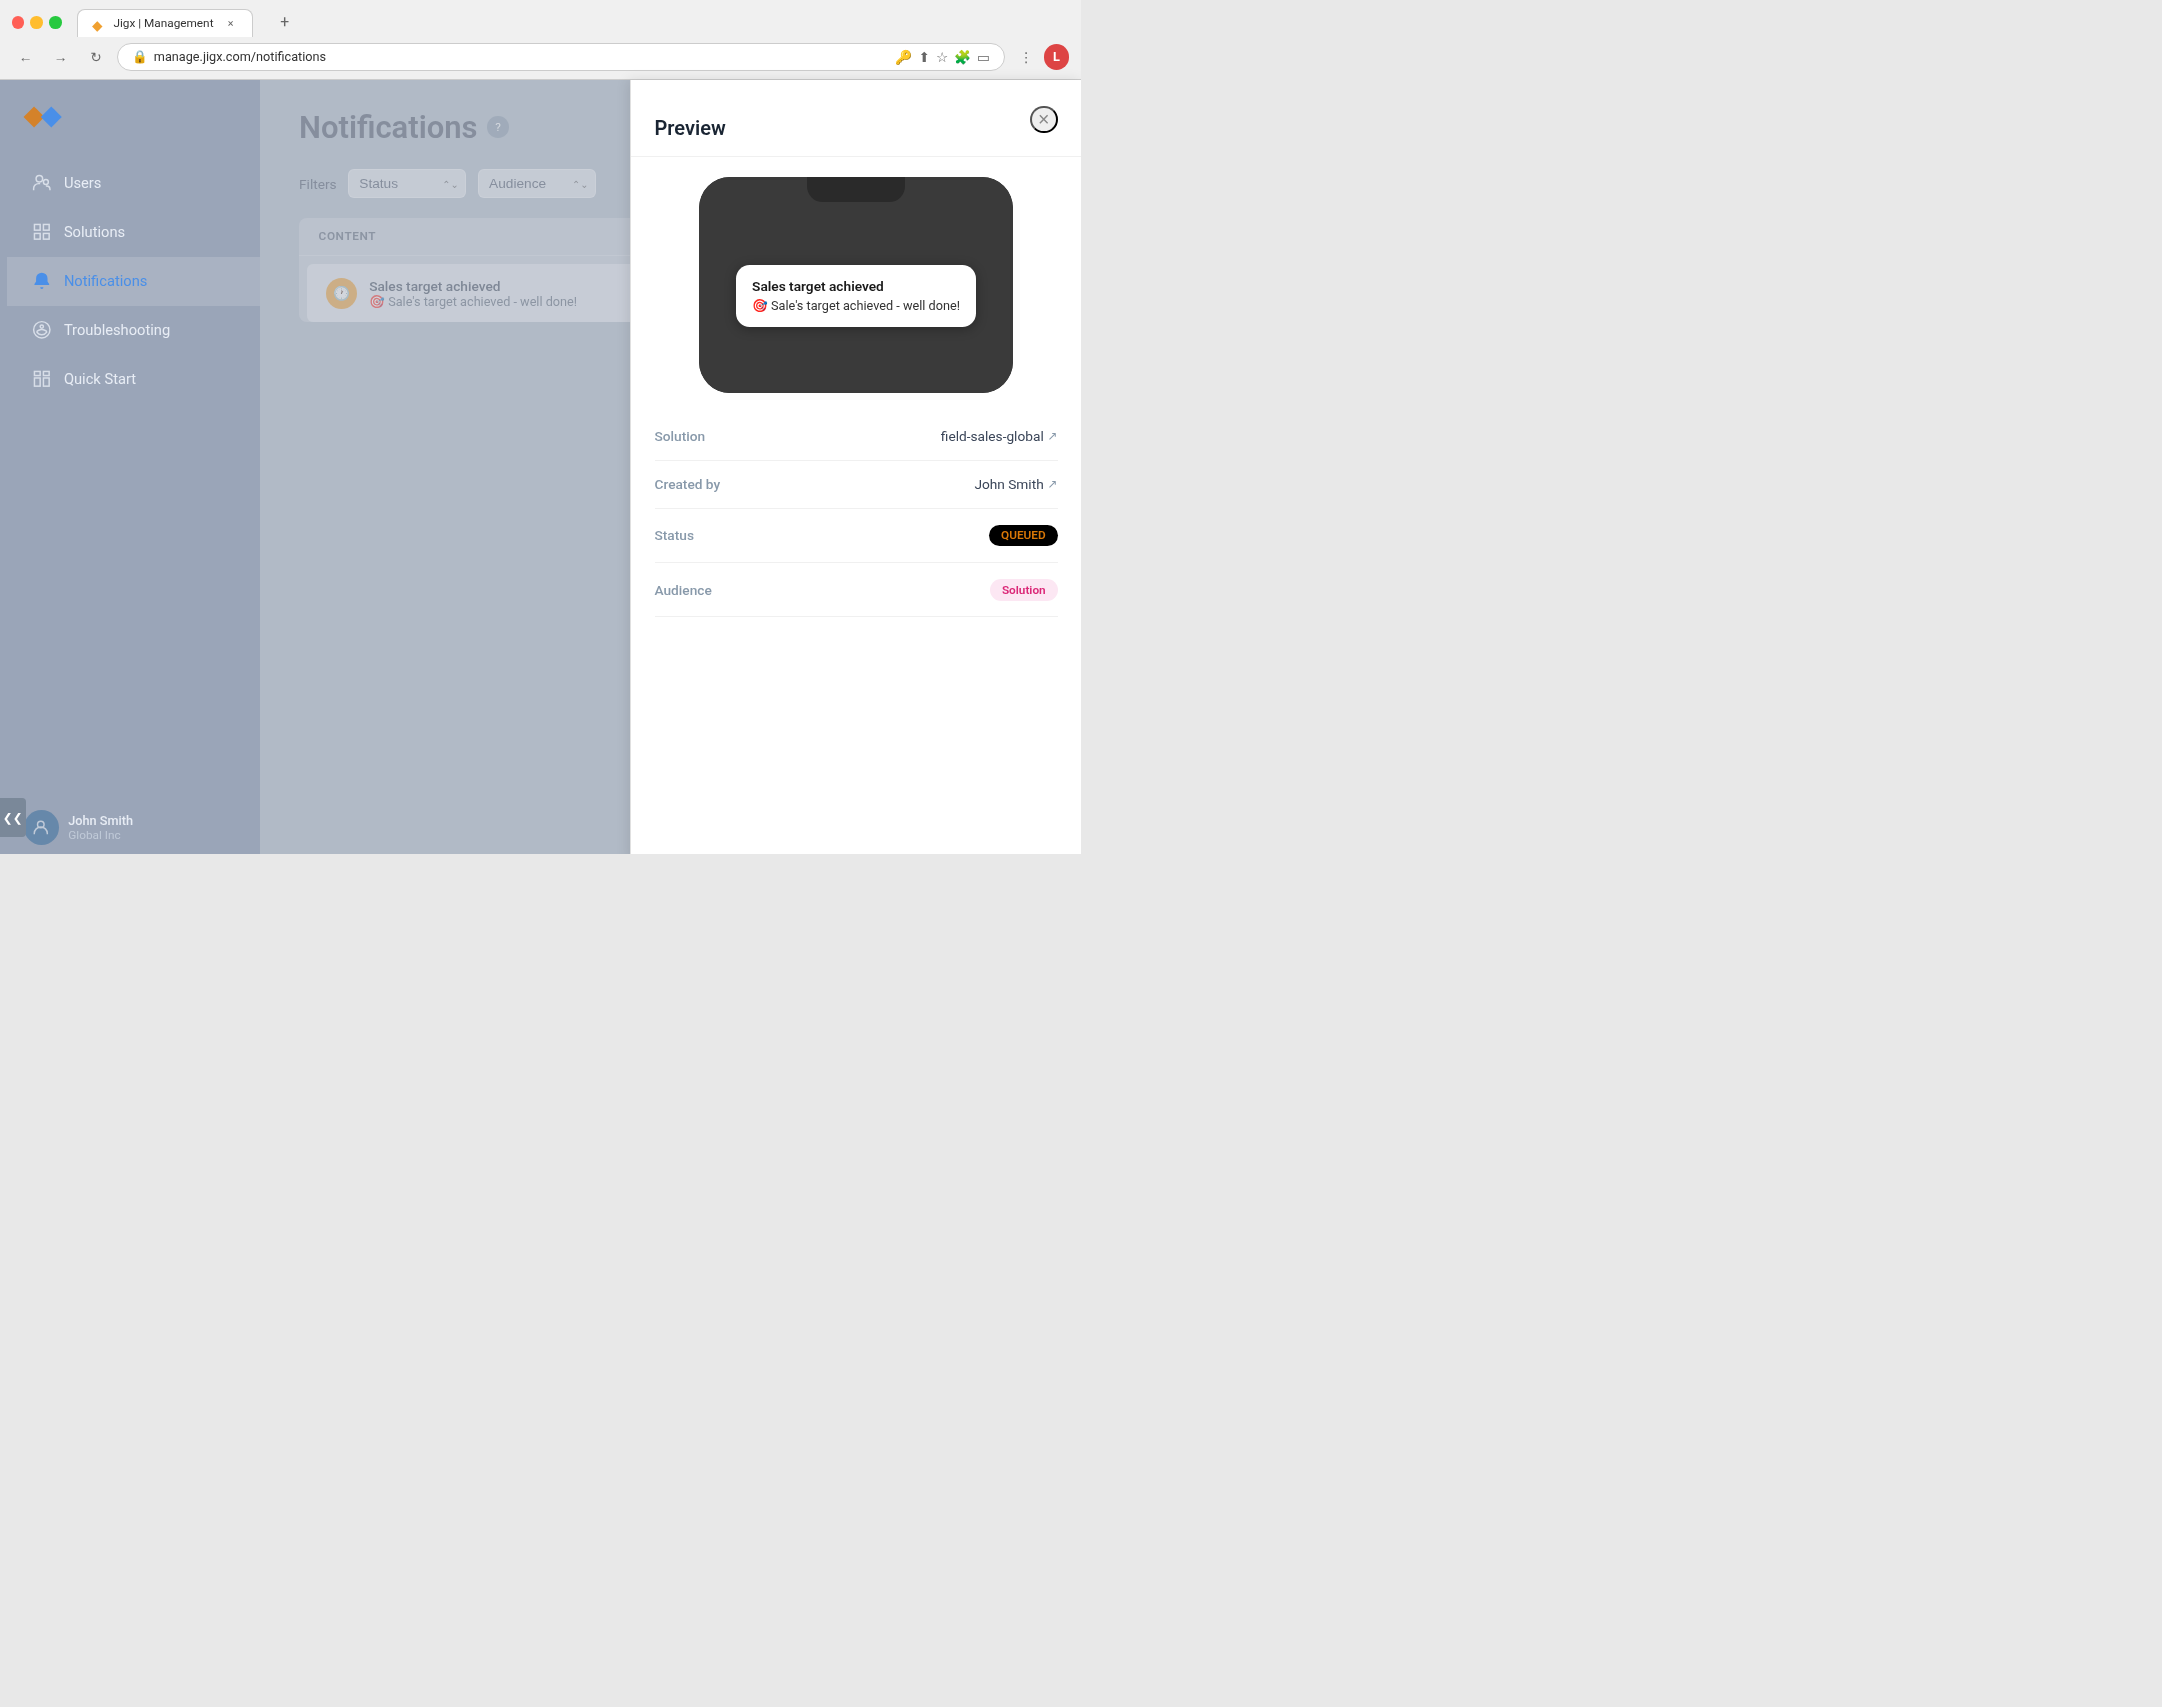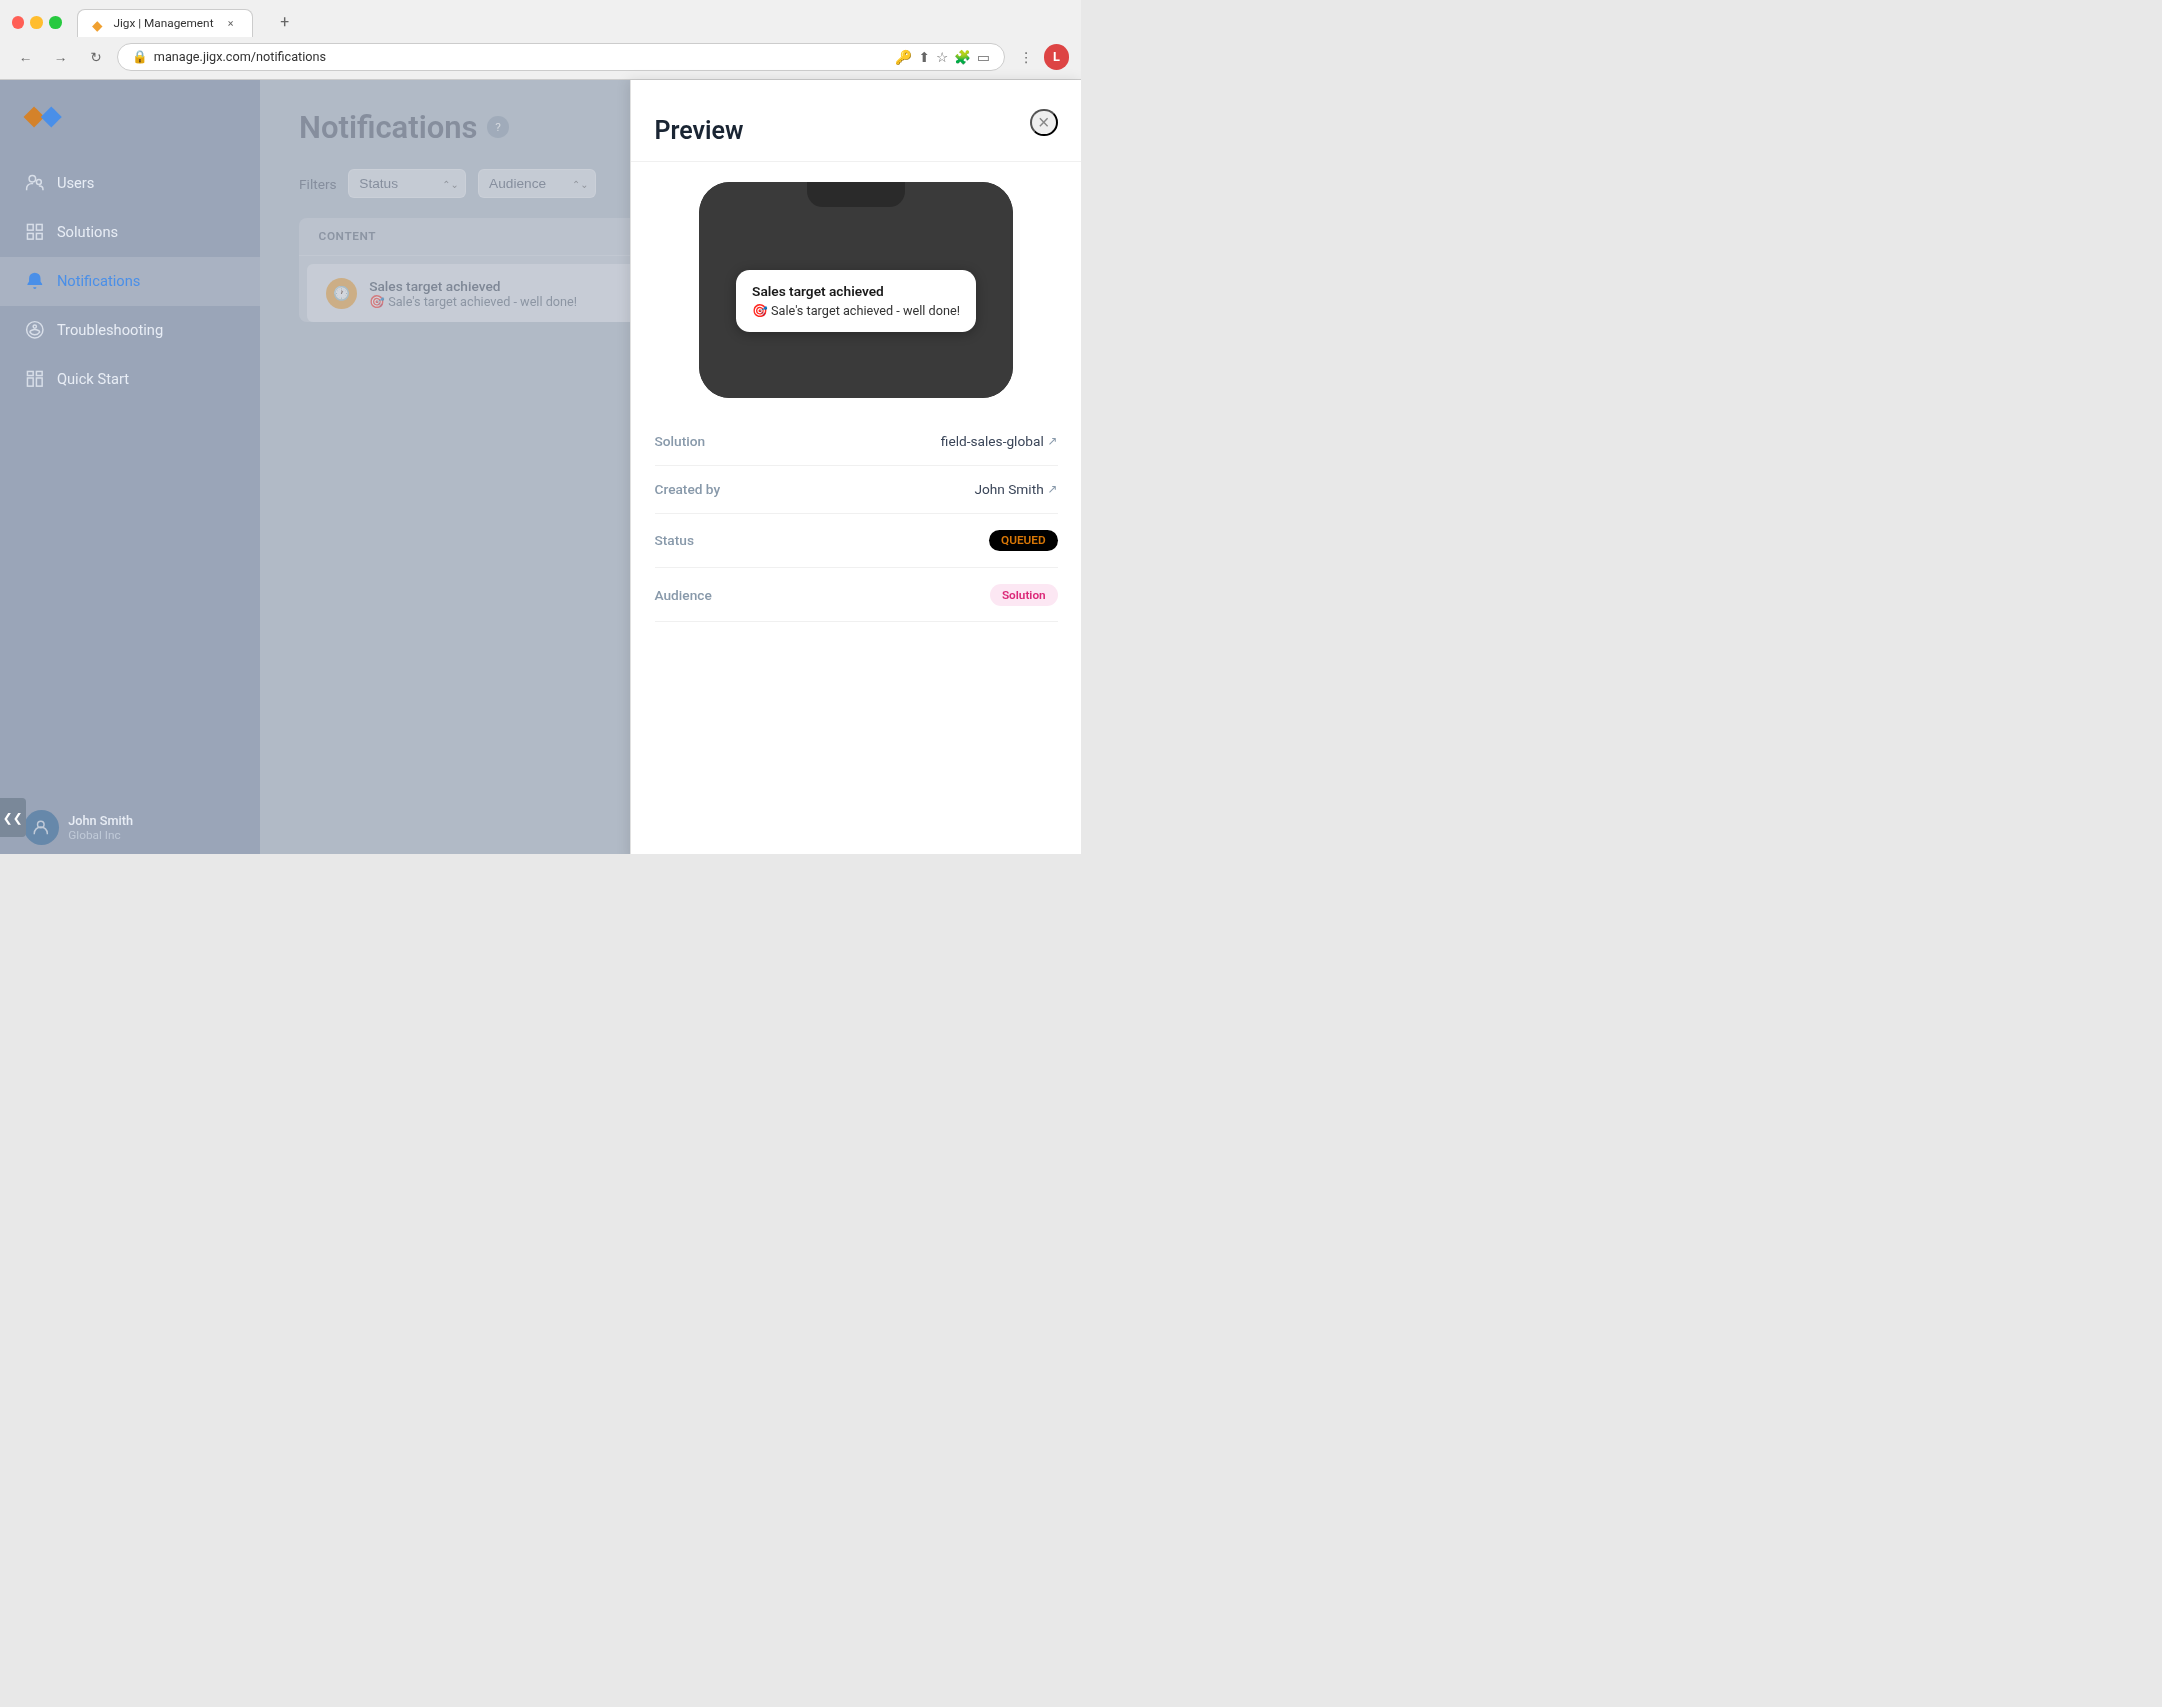--- a/index.html
+++ b/index.html
@@ -29,21 +29,21 @@
     .toolbar-icon { width: 27.4px; height: 27.4px; display: flex; align-items: center; justify-content: center; border-radius: 50%; color: #666; font-size: 13.7px; cursor: pointer; }
     .user-avatar { width: 25.5px; height: 25.5px; border-radius: 50%; background: #d44; display: flex; align-items: center; justify-content: center; color: white; font-size: 12.7px; font-weight: bold; }
 
     
     .app-container { display: flex; height: calc(854px - 73px); position: relative; }
 
     
     .sidebar { width: 260px; background: #9aa5b8; display: flex; flex-direction: column; position: relative; z-index: 1; }
     .sidebar-logo { padding: 19.6px 23.5px; }
     .sidebar-nav { flex: 1; padding: 7.8px 0; }
-    .nav-item { display: flex; align-items: center; gap: 11.8px; padding: 13.7px 23.5px; cursor: pointer; color: #e8edf5; font-size: 14.7px; }
+    .nav-item { display: flex; align-items: center; gap: 11.8px; padding: 13.7px 23.5px; cursor: pointer; color: #e8edf5; font-size: 14.7px; margin-left: 7px; }
     .nav-item.active { color: #4a8fe8; background: rgba(255,255,255,0.15); }
     .nav-icon { width: 21.6px; height: 21.6px; display: flex; align-items: center; justify-content: center; font-size: 17.6px; opacity: 0.8; }
     .nav-item.active .nav-icon { opacity: 1; }
     .sidebar-footer { padding: 15.7px 23.5px; display: flex; align-items: center; gap: 9.8px; }
     .sidebar-footer-avatar { width: 35px; height: 35px; border-radius: 50%; background: #6688aa; display: flex; align-items: center; justify-content: center; }
     .sidebar-footer-info { }
     .sidebar-footer-name { font-size: 12.7px; color: #e8edf5; font-weight: 500; }
     .sidebar-footer-org { font-size: 11.8px; color: #c0cad8; }
     .collapse-btn { position: absolute; bottom: 23.5px; left: 0; width: 25.5px; height: 39px; background: #7a8899; display: flex; align-items: center; justify-content: center; cursor: pointer; border-radius: 0 3.9px 3.9px 0; color: white; font-size: 11.8px; }
 
@@ -62,21 +62,21 @@
     .content-header { padding: 11.8px 19.6px; font-size: 11.8px; font-weight: 600; color: #5a6577; letter-spacing: 0.05em; border-bottom: 1px solid rgba(255,255,255,0.3); }
     .notification-row { display: flex; align-items: center; gap: 11.8px; padding: 13.7px 19.6px; background: rgba(255,255,255,0.5); border-radius: 5.9px; margin: 7.8px; }
     .notif-icon { width: 31px; height: 31px; border-radius: 50%; background: #f0a030; display: flex; align-items: center; justify-content: center; font-size: 13.7px; color: white; }
     .notif-content { }
     .notif-title { font-size: 13.7px; font-weight: 500; color: #3a4558; }
     .notif-body { font-size: 12.7px; color: #5a6577; }
 
     
     .preview-panel { width: 451px; background: white; border-left: 1px solid #e0e0e0; display: flex; flex-direction: column; position: absolute; right: 0; top: 0; bottom: 0; z-index: 10; box-shadow: -2px 0 11.8px rgba(0,0,0,0.1); }
     .preview-header { display: flex; align-items: center; justify-content: space-between; padding: 19.6px 23.5px 15.7px; border-bottom: 1px solid #f0f0f0; }
-    .preview-title { font-size: 25px; font-weight: 600; color: #1a2533; margin-top: 17px; }
+    .preview-title { font-size: 20px; font-weight: 600; color: #1a2533; margin-top: 17px; }
     .preview-close { width: 27.4px; height: 27.4px; display: flex; align-items: center; justify-content: center; cursor: pointer; color: #888; font-size: 19.6px; border-radius: 50%; }
 
     
     .phone-container { padding: 19.6px 23.5px; display: flex; justify-content: center; }
     .phone-mockup { width: 314px; height: 216px; background: #2a2a2a; border-radius: 31px; position: relative; display: flex; align-items: flex-start; justify-content: center; padding-top: 39px; overflow: hidden; }
     .phone-notch { position: absolute; top: 0; left: 50%; transform: translateX(-50%); width: 98px; height: 25.5px; background: #2a2a2a; border-radius: 0 0 15.7px 15.7px; z-index: 2; }
     .phone-screen { width: 100%; height: 100%; background: #3a3a3a; border-radius: 31px; position: absolute; inset: 0; }
     .phone-notification { background: white; border-radius: 13.7px; padding: 13.7px 15.7px; margin: 49px 15.7px 0; position: relative; z-index: 3; box-shadow: 0 2px 11.8px rgba(0,0,0,0.3); }
     .phone-notif-title { font-size: 13.7px; font-weight: 600; color: #1a1a1a; margin-bottom: 3.9px; }
     .phone-notif-body { font-size: 12.7px; color: #333; }

